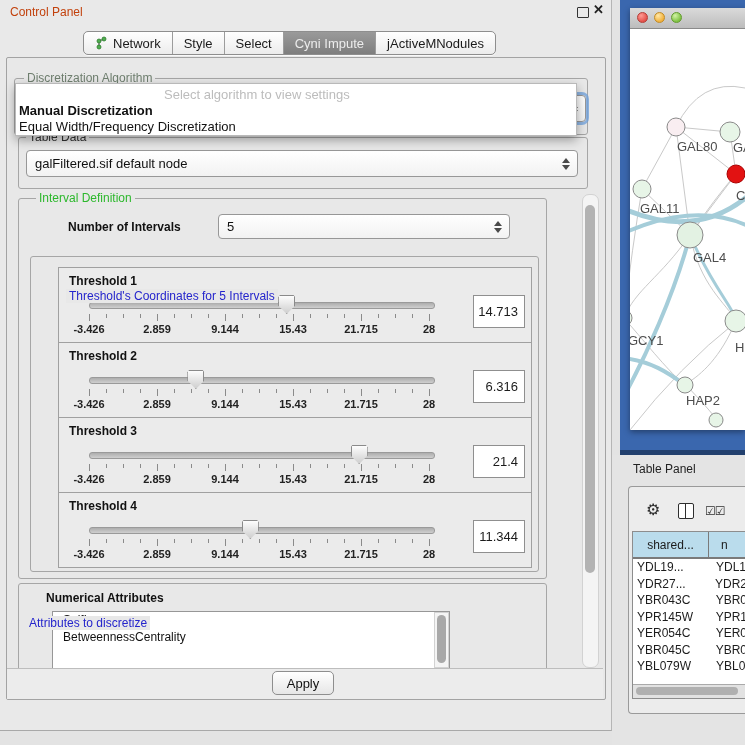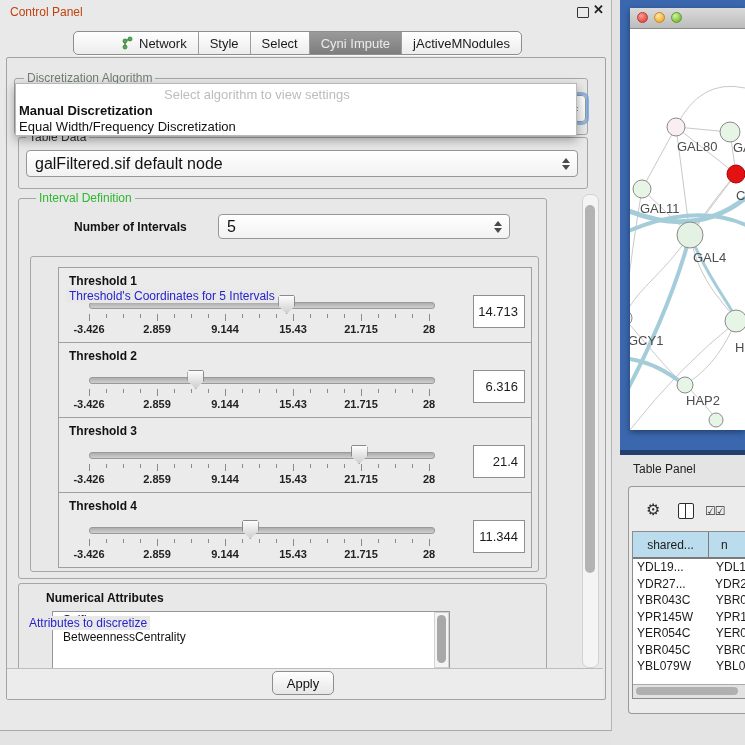--- a/index.html
+++ b/index.html
@@ -11,34 +11,34 @@
   #cpanel{left:0;top:0;width:611px;height:730px;background:#e9e9e9;border-right:1px solid #b5b5b5;border-bottom:1px solid #a8a8a8;}
   #cp-title{left:10px;top:5px;font-size:12px;color:#c2410c;}
   #float-ic{left:577px;top:7px;width:10px;height:9px;border:1.5px solid #333;border-radius:1px;}
   #close-ic{left:593px;top:2px;font-size:13px;font-weight:bold;color:#222;}
 
   
   .seg{display:flex;border:1px solid #8e8e8e;border-radius:5px;background:linear-gradient(#ffffff,#ececec);height:22px;overflow:hidden;box-shadow:0 1px 0 rgba(255,255,255,.7);}
   .seg .it{display:flex;align-items:center;padding:0 11px;font-size:13px;color:#1a1a1a;border-right:1px solid #9c9c9c;white-space:nowrap;}
   .seg .it:last-child{border-right:none;}
   .seg .it.sel{background:linear-gradient(#9a9a9a,#7e7e7e);color:#ececec;}
-  #toptabs{left:73px;top:31px;padding-left:36px;}
+  #toptabs{left:83px;top:31px;}
   #bottabs{left:140px;top:702px;}
 
   
   #cframe{left:6px;top:57px;width:598px;height:641px;border:1px solid #a3a3a3;background:#e8e8e8;border-radius:2px;}
 
   .grp{position:absolute;border:1px solid #a6a6a6;border-radius:3px;}
   .grp-lab{position:absolute;font-size:12px;background:#e8e8e8;padding:0 3px;z-index:2;}
   .green{color:#2db82d;}
   .blue{color:#2424cc;margin-top:40px;}
   .dim{color:#6f7f6f;}
   .dark{color:#333;text-align:center;}
 
-  .combo{position:absolute;background:linear-gradient(#ffffff,#f2f2f2);border:1px solid #979797;border-radius:4px;font-size:16px;color:#111;display:flex;align-items:center;padding-left:8px;box-sizing:border-box;}
+  .combo{position:absolute;background:linear-gradient(#ffffff,#f2f2f2);border:1px solid #979797;border-radius:4px;font-size:13px;color:#111;display:flex;align-items:center;padding-left:8px;box-sizing:border-box;}
   .spin{position:absolute;right:4px;top:0;bottom:0;width:14px;display:flex;flex-direction:column;justify-content:center;align-items:center;gap:2px;}
   .tri-u{width:0;height:0;border-left:4px solid transparent;border-right:4px solid transparent;border-bottom:5px solid #4a4a4a;}
   .tri-d{width:0;height:0;border-left:4px solid transparent;border-right:4px solid transparent;border-top:5px solid #4a4a4a;}
 
   
   #alg-combo{left:24px;top:95px;width:562px;height:27px;box-shadow:0 0 0 3px rgba(110,160,220,.75);}
 
   
   #popup{left:15px;top:83px;width:560px;height:51px;background:#fff;border:1px solid #b9b9b9;box-shadow:0 4px 10px rgba(0,0,0,.35);z-index:10;font-size:13px;}
   #popup .hint{position:absolute;left:148px;top:3px;color:#bcbcbc;}
@@ -155,21 +155,21 @@
 
     <div id="popup" class="abs">
       <div class="hint">Select algorithm to view settings</div>
       <div class="item1">Manual Discretization</div>
       <div class="item2">Equal Width/Frequency Discretization</div>
     </div>
 
     <div class="grp" style="left:18px;top:198px;width:527px;height:379px;"></div>
     <div class="grp-lab green abs" style="left:36px;top:191px;">Interval Definition</div>
 
-    <div class="abs" style="left:74px;top:220px;font-size:12px;font-weight:bold;color:#111;">Number of Intervals</div>
+    <div class="abs" style="left:68px;top:220px;font-size:12px;font-weight:bold;color:#111;">Number of Intervals</div>
     <div class="combo abs" style="left:218px;top:214px;width:292px;height:25px;">
       <span>5</span>
       <div class="spin">
           <span class="tri-u"></span>
           <span class="tri-d"></span>
         </div>
     </div>
 
     <div class="grp" style="left:30px;top:256px;width:507px;height:314px;"></div>
     <div class="grp-lab blue abs" style="left:66px;top:249px;">Threshold's Coordinates for 5 Intervals</div>

